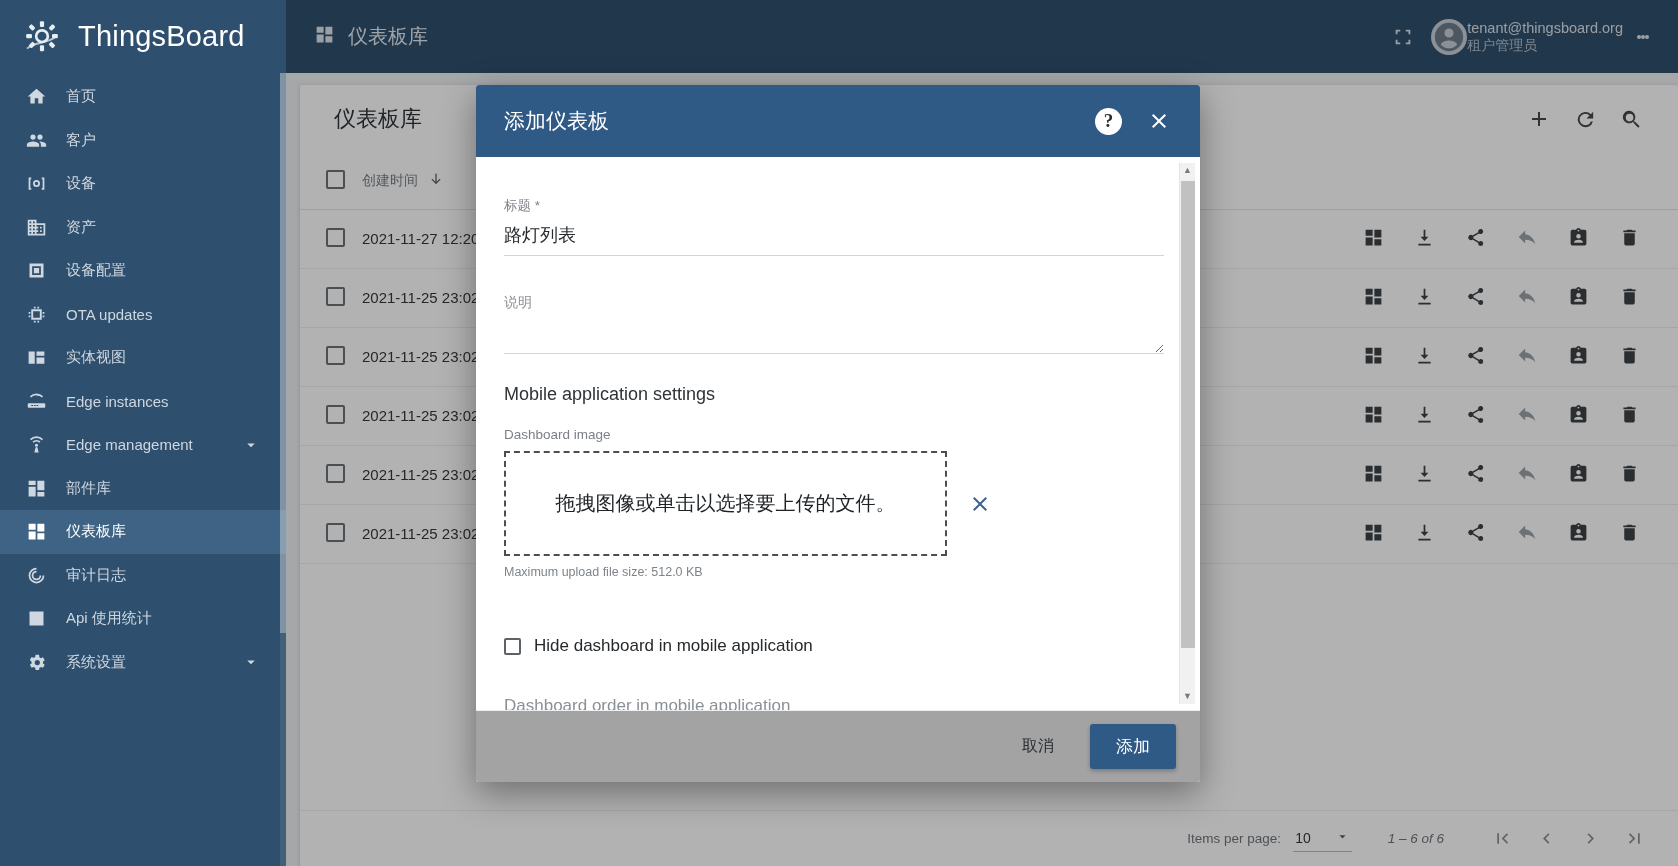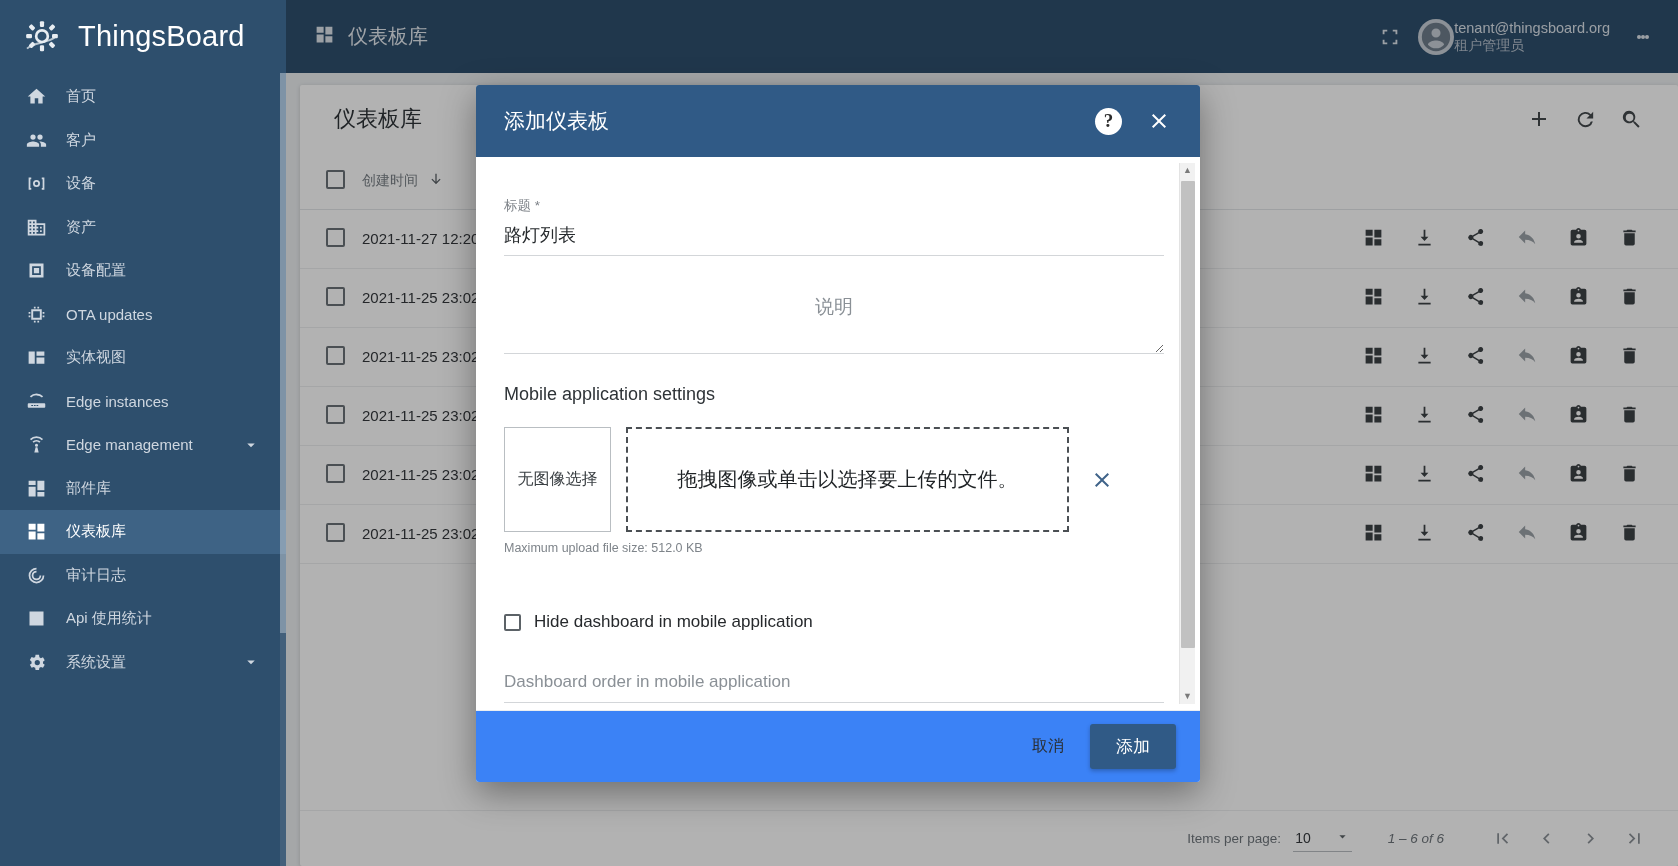--- a/index.html
+++ b/index.html
@@ -53,21 +53,21 @@
   
   .main { flex: 1; height: 866px; display: flex; flex-direction: column; position: relative; }
   .topbar {
     height: 73px; background: #2e4f6d; display: flex; align-items: center;
     padding: 0 18px 0 28px; color: #e3e9ef; flex: 0 0 73px;
   }
   .topbar .tb-title { display: flex; align-items: center; gap: 13px; font-size: 20px; color: #e6ebf1; }
   .topbar .spacer { flex: 1; }
   .tb-icon-btn { width: 40px; height: 40px; display: flex; align-items: center; justify-content: center; cursor: pointer; }
   .tb-icon-btn svg { fill: #dfe5ec; }
-  .user-block { display: flex; align-items: flex-start; gap: 0; margin-left: 8px; margin-right: 16px; }
+  .user-block { display: flex; align-items: flex-start; gap: 0; margin-left: 8px; margin-right: 3px; }
   .avatar { width: 36px; height: 36px; border-radius: 50%; background: #c9d0d8; display:flex; align-items:center; justify-content:center; }
   .avatar svg { width: 34px; height: 34px; fill: #6f7d8c; }
   .user-text { line-height: 1.25; }
   .user-email { font-size: 14.5px; color: #dbe2ea; }
   .user-role { font-size: 14px; color: #b6c1cd; }
   .kebab { width: 34px; height: 40px; display:flex; align-items:center; justify-content:center; cursor:pointer;}
   .kebab i { display:block; width:4px; height:4px; border-radius:50%; background:#dfe5ec; margin:2px 0; }
 
   
   .content { flex: 1; background: #eceff1; padding: 12px 0 0 14px; position: relative; }
@@ -149,22 +149,22 @@
 
   .fld { margin-bottom: 0; }
   .fld-label { font-size: 13.5px; color: #7c8187; margin-bottom: 7px; }
   .fld-input {
     width: 660px; border: 0; border-bottom: 1px solid #d3d6d9;
     font-size: 18px; color: #272b2e; padding: 2px 0 10px; outline: none;
     font-family: "Liberation Sans", sans-serif; background: transparent;
   }
   .fld-ta {
     width: 660px; height: 64px; border: 0; border-bottom: 1px solid #d3d6d9;
-    font-size: 19px; color: #272b2e; padding: 4px 0 6px; outline: none; resize: vertical;
-    font-family: "Liberation Sans", sans-serif; background: transparent; text-align: center;
+    font-size: 14px; color: #272b2e; padding: 4px 0 6px; outline: none; resize: vertical;
+    font-family: "Liberation Sans", sans-serif; background: transparent;
   }
   .fld-ta::placeholder, .fld-plain::placeholder { color: #8a9096; }
   .sec-title { font-size: 18px; color: #2e3337; margin: 26px 0 22px; }
   .sub-label { font-size: 13.5px; color: #7c8187; margin-bottom: 9px; }
   .upload-row { display: flex; align-items: stretch; gap: 15px; }
   .no-image {
     width: 107px; height: 105px; border: 1px solid #b9bec2;
     display: flex; align-items: center; justify-content: center;
     font-size: 16px; color: #3b4044; text-align:center; background:#fff;
   }
@@ -181,21 +181,21 @@
   .chk-label { font-size: 17px; color: #26292c; }
   .order-field { margin-top: 38px; }
   .fld-plain {
     width: 660px; border: 0; border-bottom: 1px solid #d3d6d9;
     font-size: 17px; color: #272b2e; padding: 2px 0 10px; outline: none;
     font-family: "Liberation Sans", sans-serif; background: transparent;
   }
 
   .dlg-foot {
     height: 72px; flex: 0 0 72px; display: flex; align-items: center; justify-content: flex-end;
-    gap: 4px; padding-right: 24px; border-top: 1px solid #eceef0; background:#3b82f6;
+    gap: 14px; padding-right: 24px; border-top: 1px solid #eceef0; background:#a3a3a3;
   }
   .btn-flat {
     background: transparent; border: 0; font-size: 16px; color: #2a2e31;
     padding: 10px 22px; cursor: pointer; border-radius: 3px;
     font-family: "Liberation Sans", sans-serif;
   }
   .btn-primary {
     background: #305a86; border: 0; color: #fff; font-size: 17px;
     padding: 11px 26px; cursor: pointer; border-radius: 3px;
     box-shadow: 0 2px 4px rgba(0,0,0,.25);
@@ -651,22 +651,22 @@
         <div class="fld-label">标题 *</div>
         <input class="fld-input" type="text" value="路灯列表" style="">
       </div>
 
       <div class="fld" style="margin-top:34px">
         <textarea class="fld-ta" placeholder="说明" style=""></textarea>
       </div>
 
       <div class="sec-title">Mobile application settings</div>
 
+      <div class="sub-label">Dashboard image</div>
       <div class="upload-row">
-        <div class="no-image">无图像选择</div>
         <div class="dropzone">拖拽图像或单击以选择要上传的文件。</div>
         <div class="clear-x">
           <svg viewBox="0 0 24 24" width="24" height="24">
               <path d="M19 6.4 17.6 5 12 10.6 6.4 5 5 6.4 10.6 12 5 17.6 6.4 19 12 13.4 17.6 19 19 17.6 13.4 12z"></path>
             </svg>
         </div>
       </div>
       <div class="max-size">Maximum upload file size: 512.0 KB</div>
 
       <div class="chk-row">

